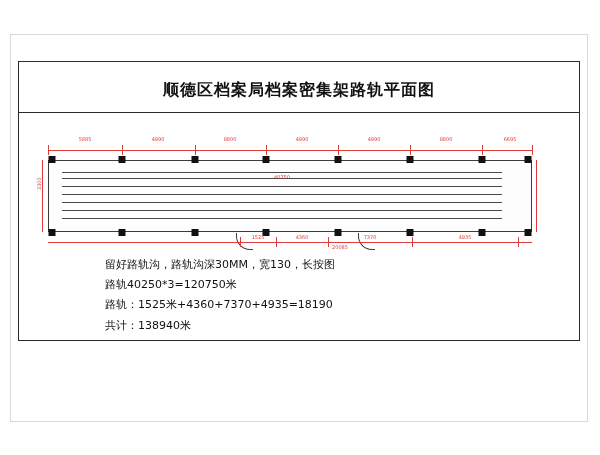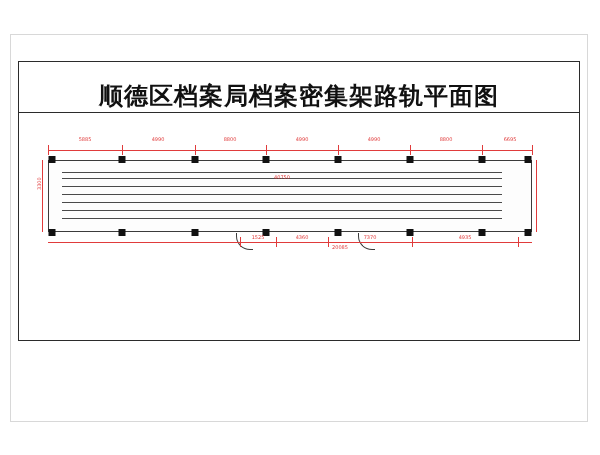--- a/index.html
+++ b/index.html
@@ -39,21 +39,21 @@
     background: #ffffff;
     border: 1px solid #2b2b2b;
     box-sizing: border-box;
   }
   .title {
     position: absolute;
     left: 18px;
     top: 80px;
     width: 562px;
     text-align: center;
-    font-size: 24px;
+    font-size: 16px;
     font-weight: bold;
     color: #111111;
     letter-spacing: 1px;
     font-family: "DejaVu Sans", "Liberation Sans", sans-serif;
   }
   .title-rule {
     position: absolute;
     left: 18px;
     top: 112px;
     width: 562px;
@@ -309,14 +309,20 @@
     <div class="dim-bot-tick" style="left:478px"></div>
 
     <div class="dim-bot-label" style="left:218px; top:104px">1525</div>
     <div class="dim-bot-label" style="left:262px; top:104px">4360</div>
     <div class="dim-bot-label" style="left:330px; top:104px">7370</div>
     <div class="dim-bot-label" style="left:425px; top:104px">4935</div>
     <div class="dim-bot-label" style="left:300px; top:114px">20085</div>
   </div>
 
 
+  <div class="notes">
+    <p>留好路轨沟，路轨沟深30MM，宽130，长按图</p>
+    <p>路轨40250*3=120750米</p>
+    <p>路轨：1525米+4360+7370+4935=18190</p>
+    <p>共计：138940米</p>
+  </div>
 
 </div>
 
 </body></html>

